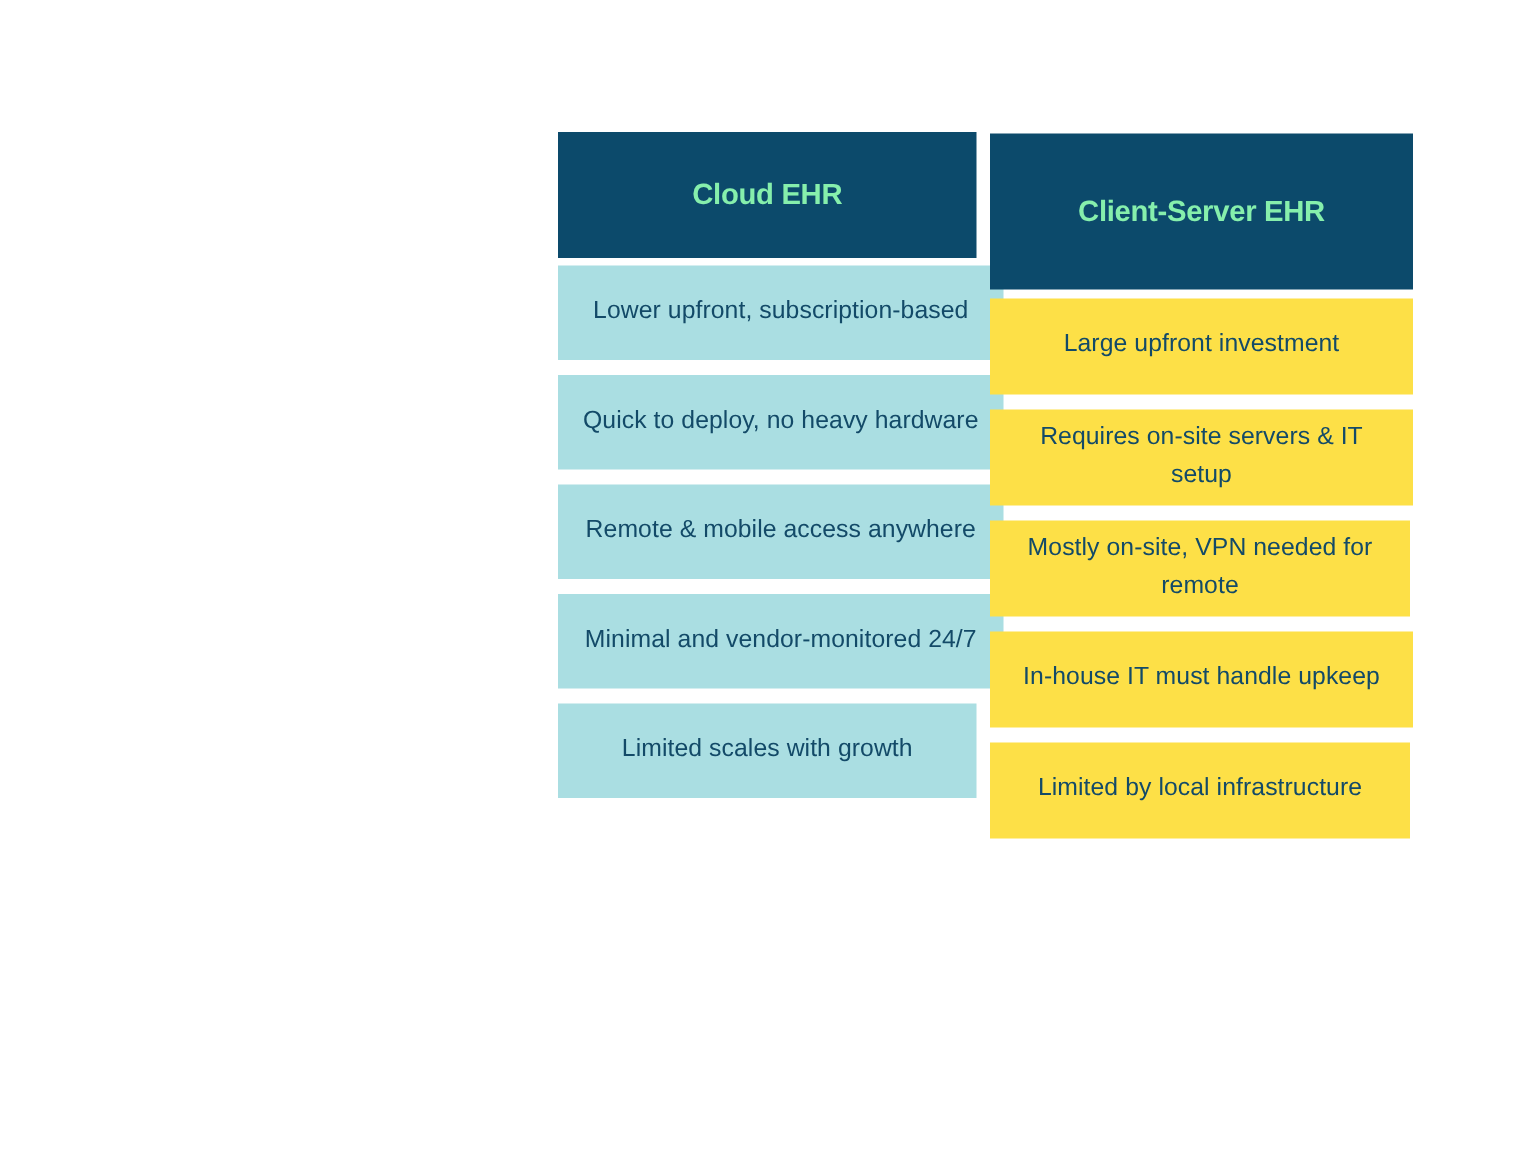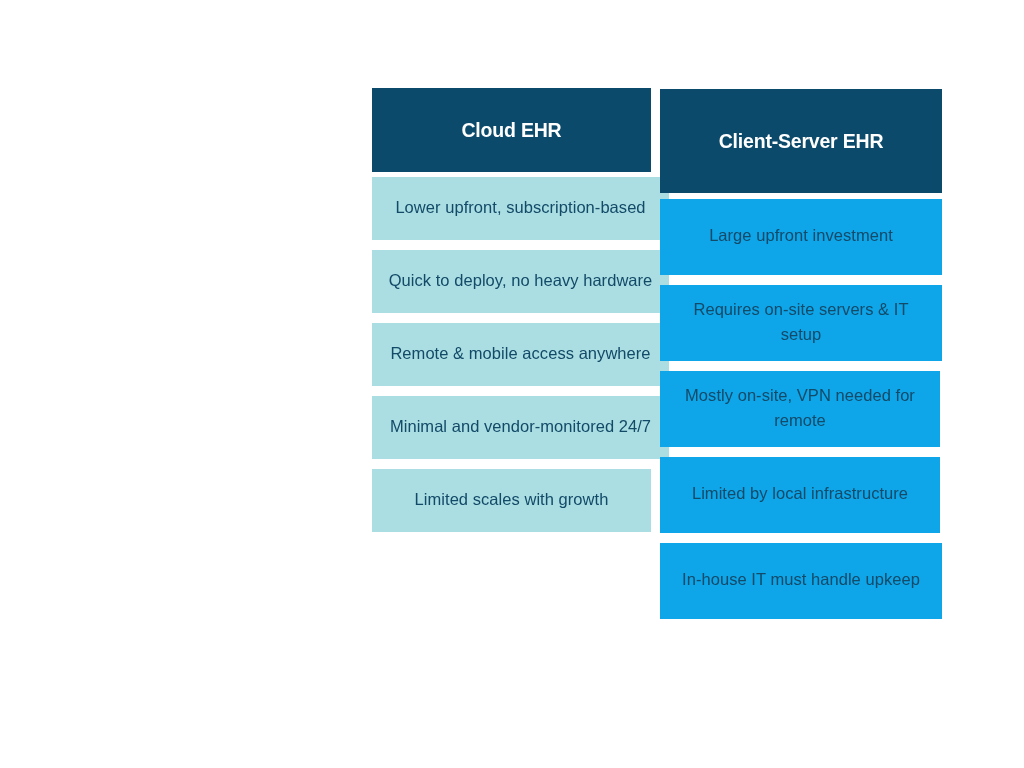--- a/index.html
+++ b/index.html
@@ -37,21 +37,21 @@
   }
 
   .table-column.col-right {
     width: 282px;
     padding-top: 1px;
   }
 
   .column-header {
     box-sizing: border-box;
     background: #0C4A6B;
-    color: #ffffff;
+    color: #86efac;
     font-size: 19.5px;
     font-weight: bold;
     letter-spacing: -0.2px;
     display: flex;
     align-items: center;
     justify-content: center;
     text-align: center;
     padding: 0 10px;
   }
 
@@ -78,22 +78,22 @@
     padding: 2px 14px 4px 14px;
   }
 
   .col-left .table-cell {
     background: #AADEE2;
     height: 63px;
     margin-bottom: 10px;
   }
 
   .col-right .table-cell {
-    background: #0ea5e9;
-    height: 76px;
+    background: #fde047;
+    height: 64px;
     margin-bottom: 10px;
   }
 
   .table-cell:last-child {
     margin-bottom: 0;
   }
 
   
   .col-left .table-cell.w-narrow  { width: 297px; }
   .col-left .table-cell.w-full    { width: 279px; }
@@ -112,17 +112,17 @@
     <div class="table-cell w-narrow">Remote &amp; mobile access anywhere</div>
     <div class="table-cell w-narrow">Minimal and vendor-monitored 24/7</div>
     <div class="table-cell w-full">Limited scales with growth</div>
   </div>
 
   <div class="table-column col-right">
     <div class="column-header">Client-Server EHR</div>
     <div class="table-cell w-full">Large upfront investment</div>
     <div class="table-cell w-full">Requires on-site servers &amp; IT setup</div>
     <div class="table-cell w-narrow">Mostly on-site, VPN needed for remote</div>
+    <div class="table-cell w-full">In-house IT must handle upkeep</div>
     <div class="table-cell w-narrow">Limited by local infrastructure</div>
-    <div class="table-cell w-full">In-house IT must handle upkeep</div>
   </div>
 
 </div>
 
 </body></html>

